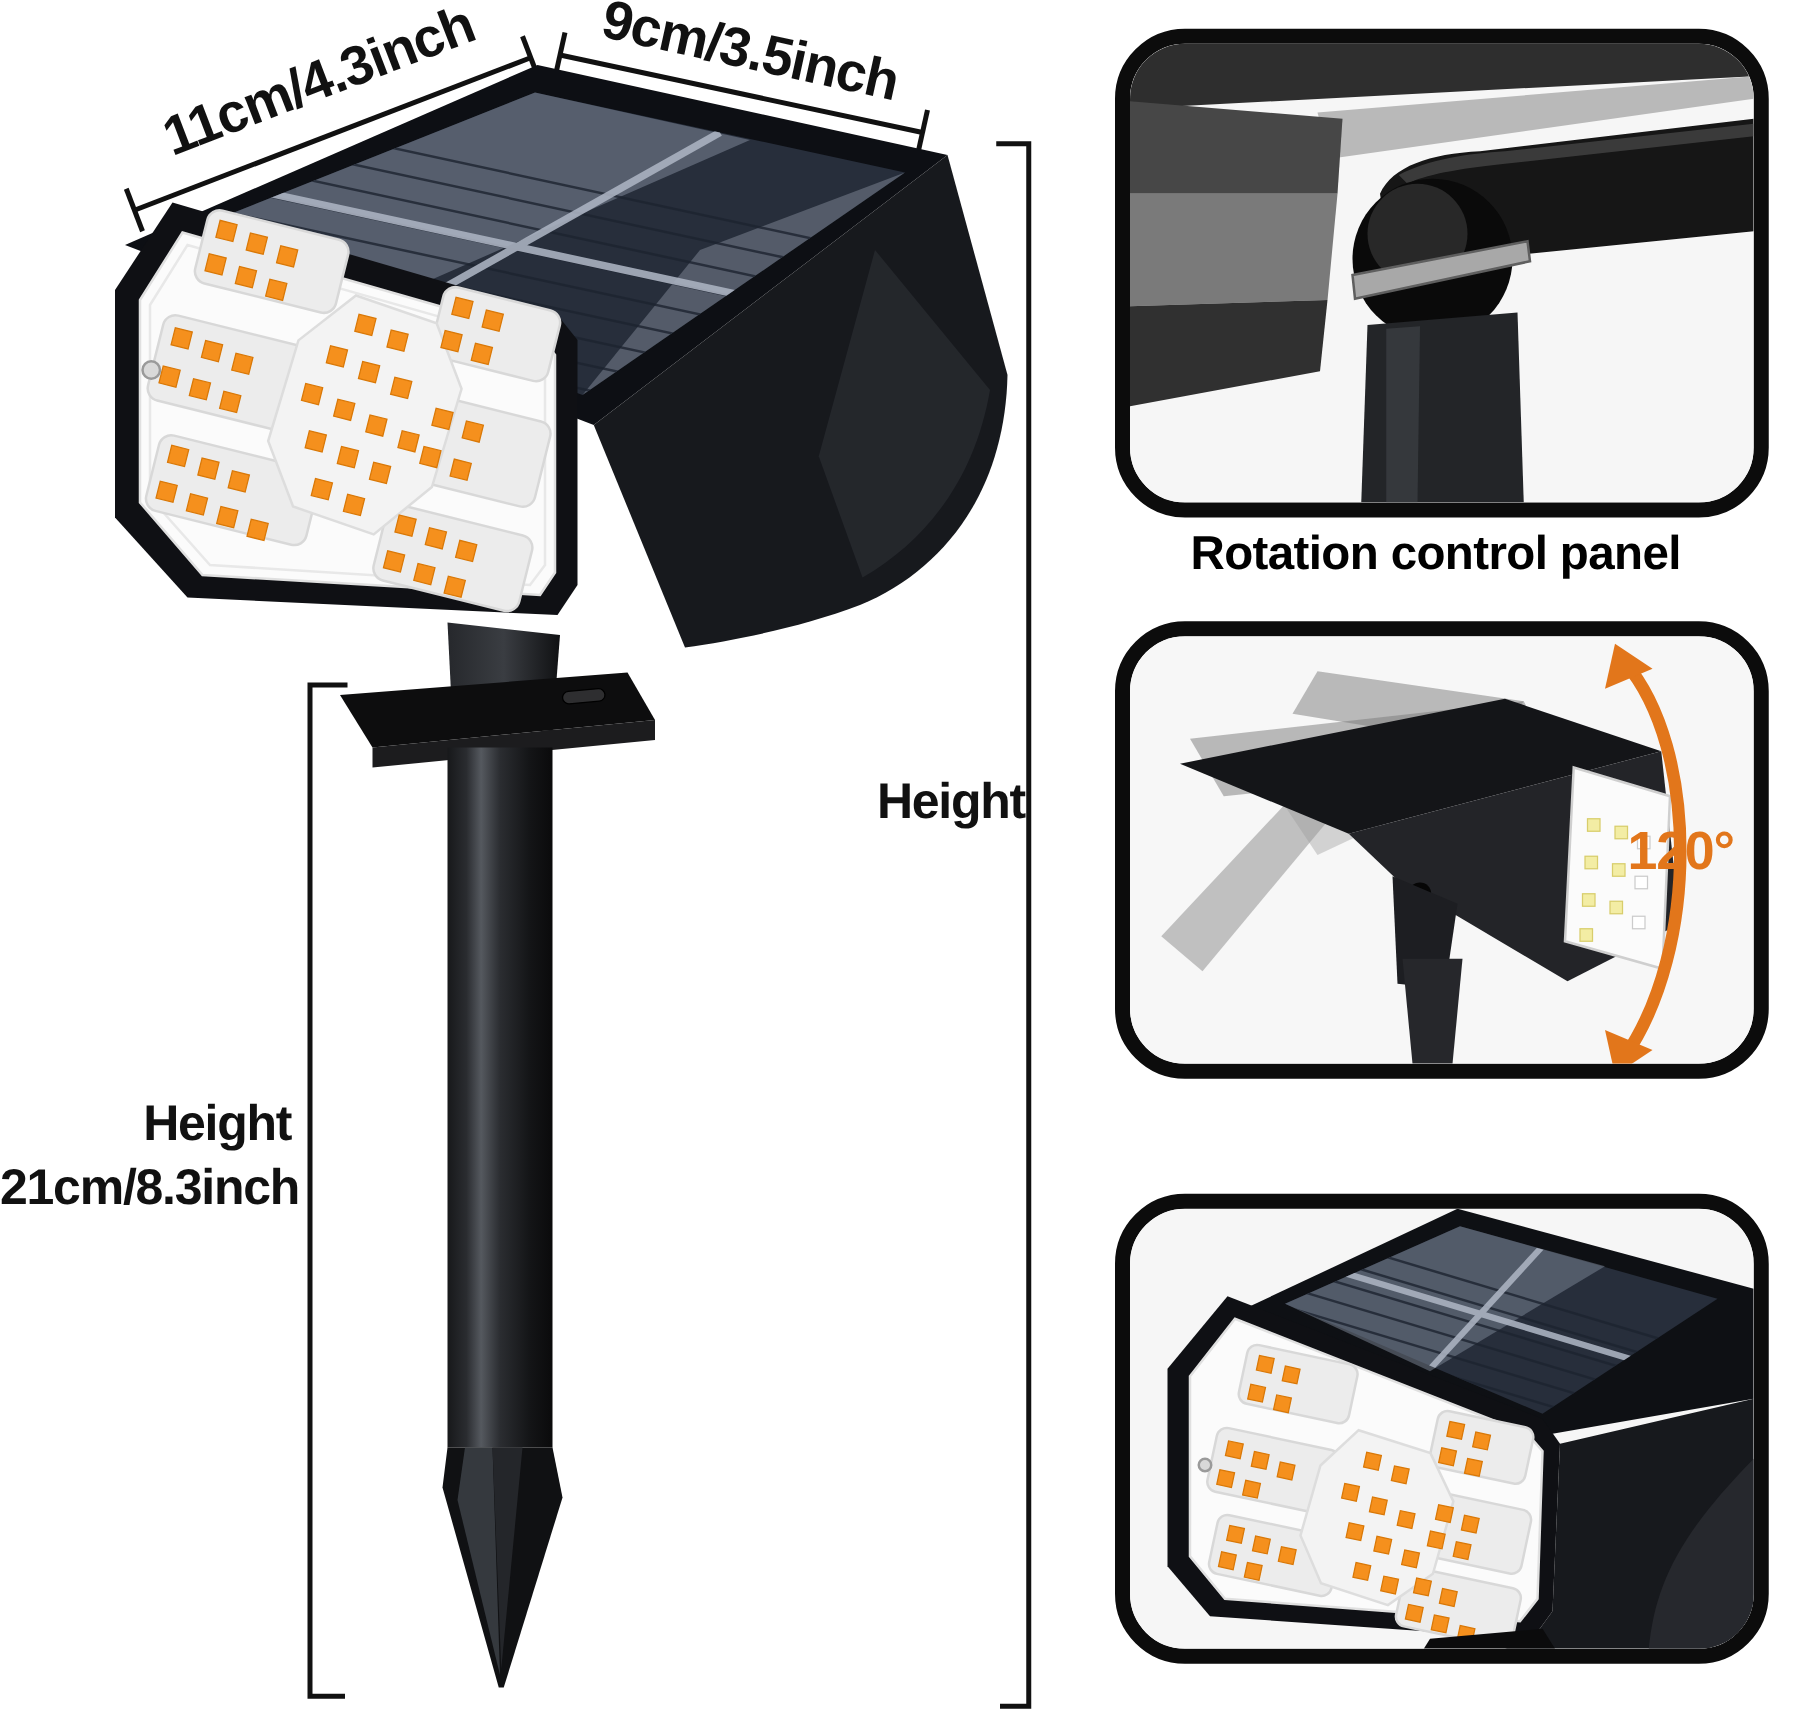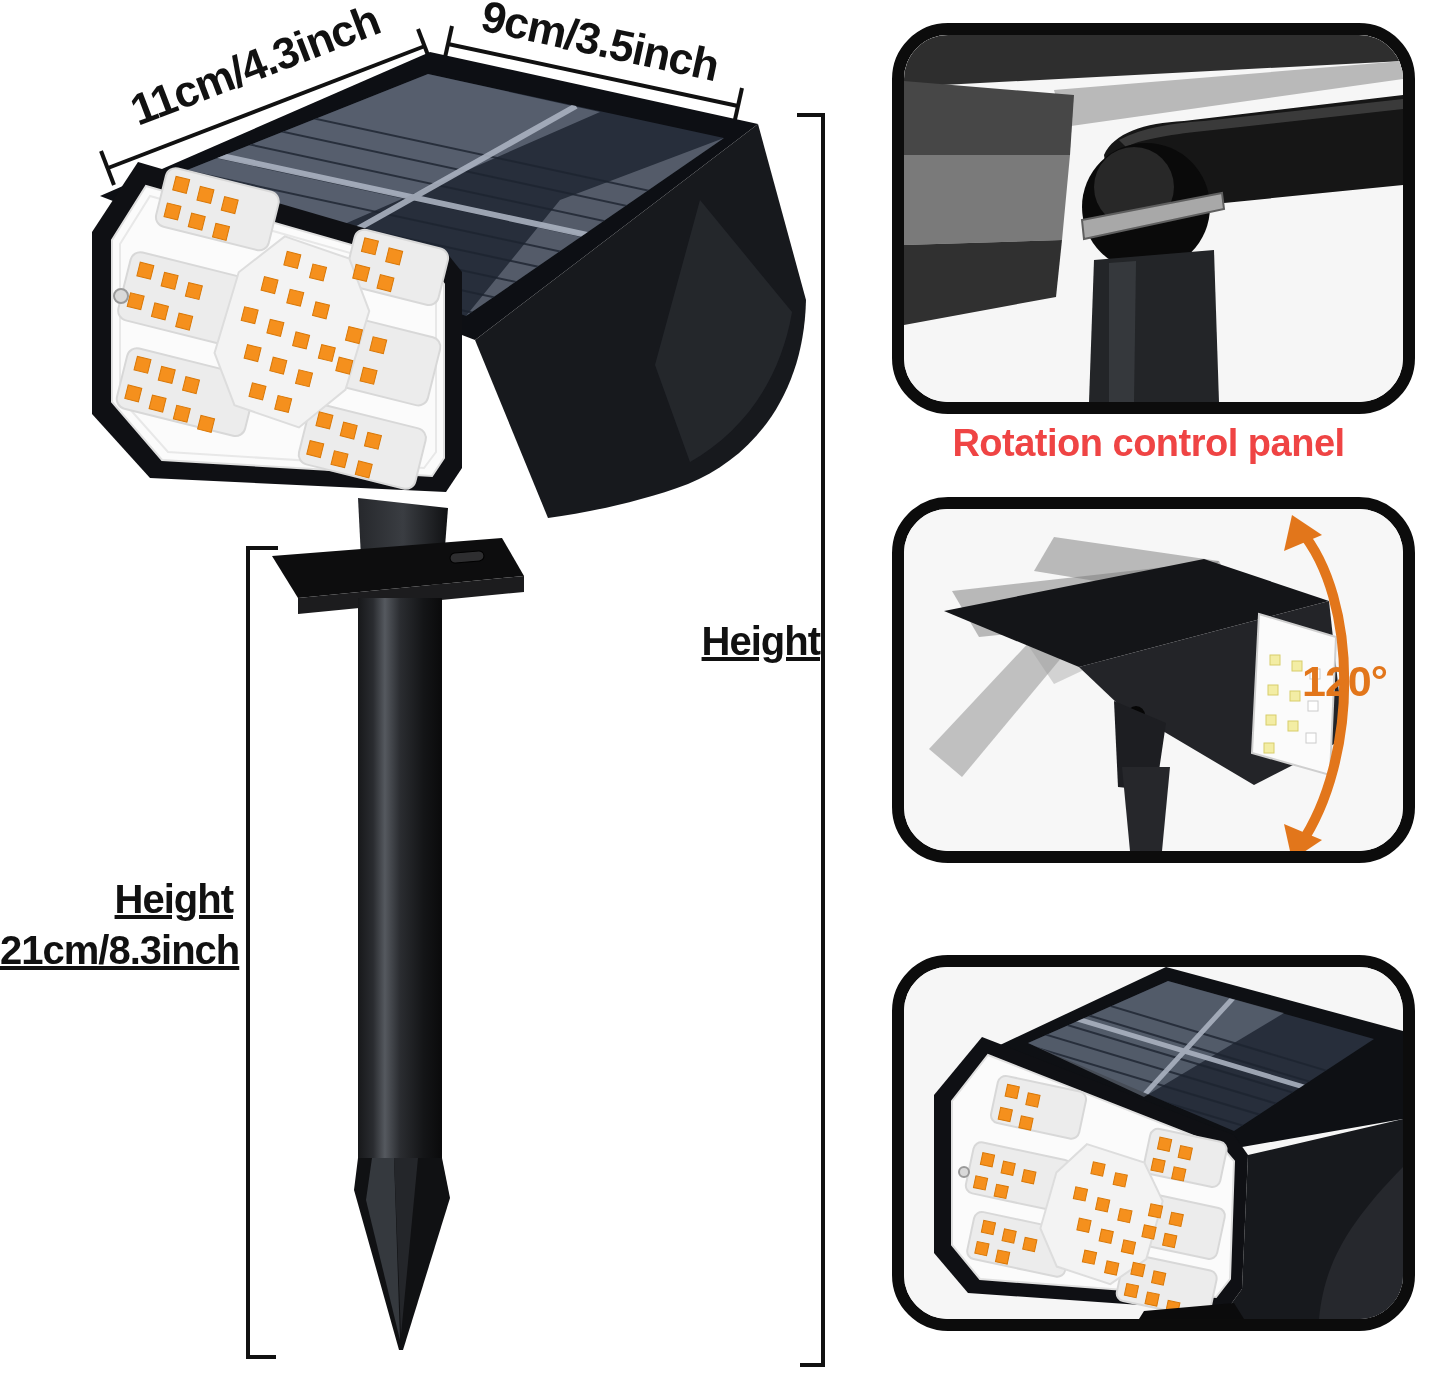--- a/index.html
+++ b/index.html
@@ -7,30 +7,30 @@
     position:relative;width:1445px;height:1379px;background:#ffffff;overflow:hidden;
     font-family:"Liberation Sans",sans-serif;color:#111;
   }
   .abs{position:absolute;}
   .dim-rot{
     position:absolute;font-size:44px;font-weight:700;letter-spacing:-1px;
     white-space:nowrap;text-align:center;color:#111;
   }
   .dim-block{
     position:absolute;font-size:40px;font-weight:700;letter-spacing:-1px;
-    line-height:51px;text-align:right;color:#111;white-space:nowrap;text-decoration:underline;
+    line-height:51px;text-align:right;color:#111;white-space:nowrap;
   }
   .feature-panel{
     position:absolute;left:892px;width:523px;box-sizing:border-box;
     border:12px solid #0c0c0c;border-radius:56px;background:#f7f7f7;overflow:hidden;
   }
   .panel-svg{position:absolute;left:0;top:0;display:block;}
   .caption{
     position:absolute;left:852px;width:593px;text-align:center;
-    font-size:38px;font-weight:700;letter-spacing:-0.5px;color:#ef4444;white-space:nowrap;
+    font-size:38px;font-weight:700;letter-spacing:-0.5px;color:#000000;white-space:nowrap;
   }
   .angle-label{
     position:absolute;left:398px;top:148px;font-size:43px;font-weight:700;
     color:#e2761b;white-space:nowrap;letter-spacing:-1px;
   }
 </style>
 </head>
 <body>
 
 <div class="stage">

